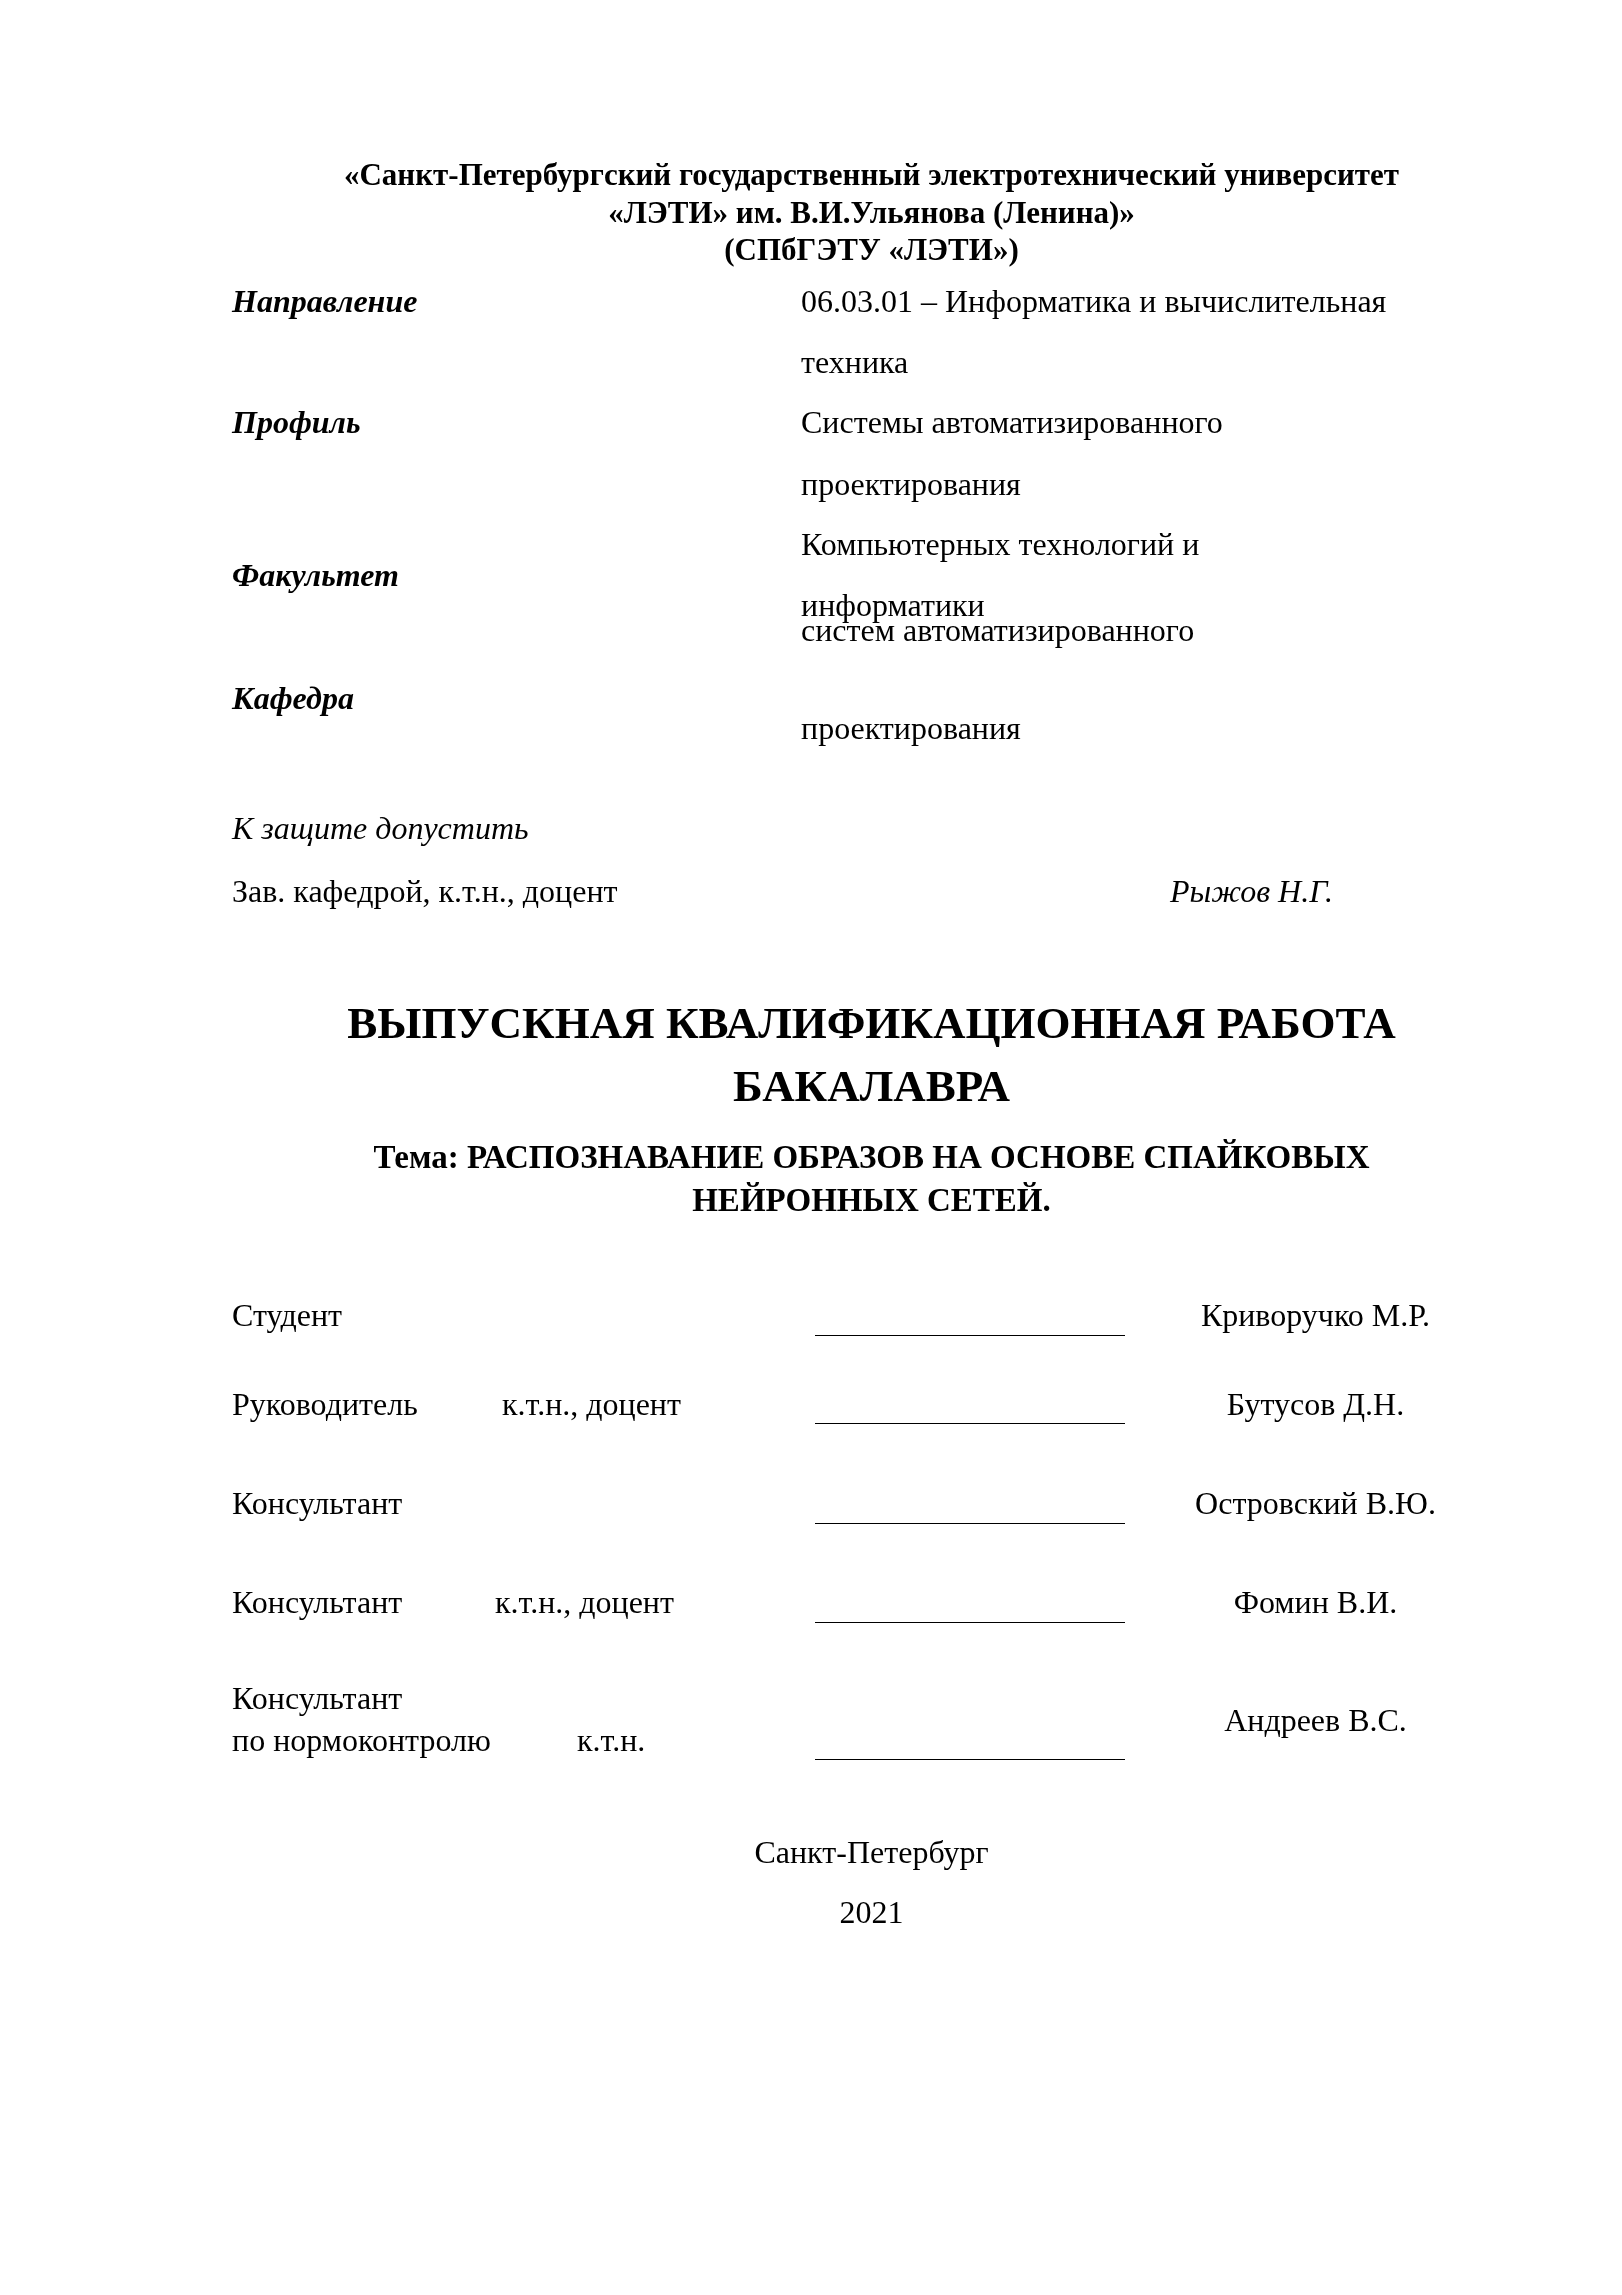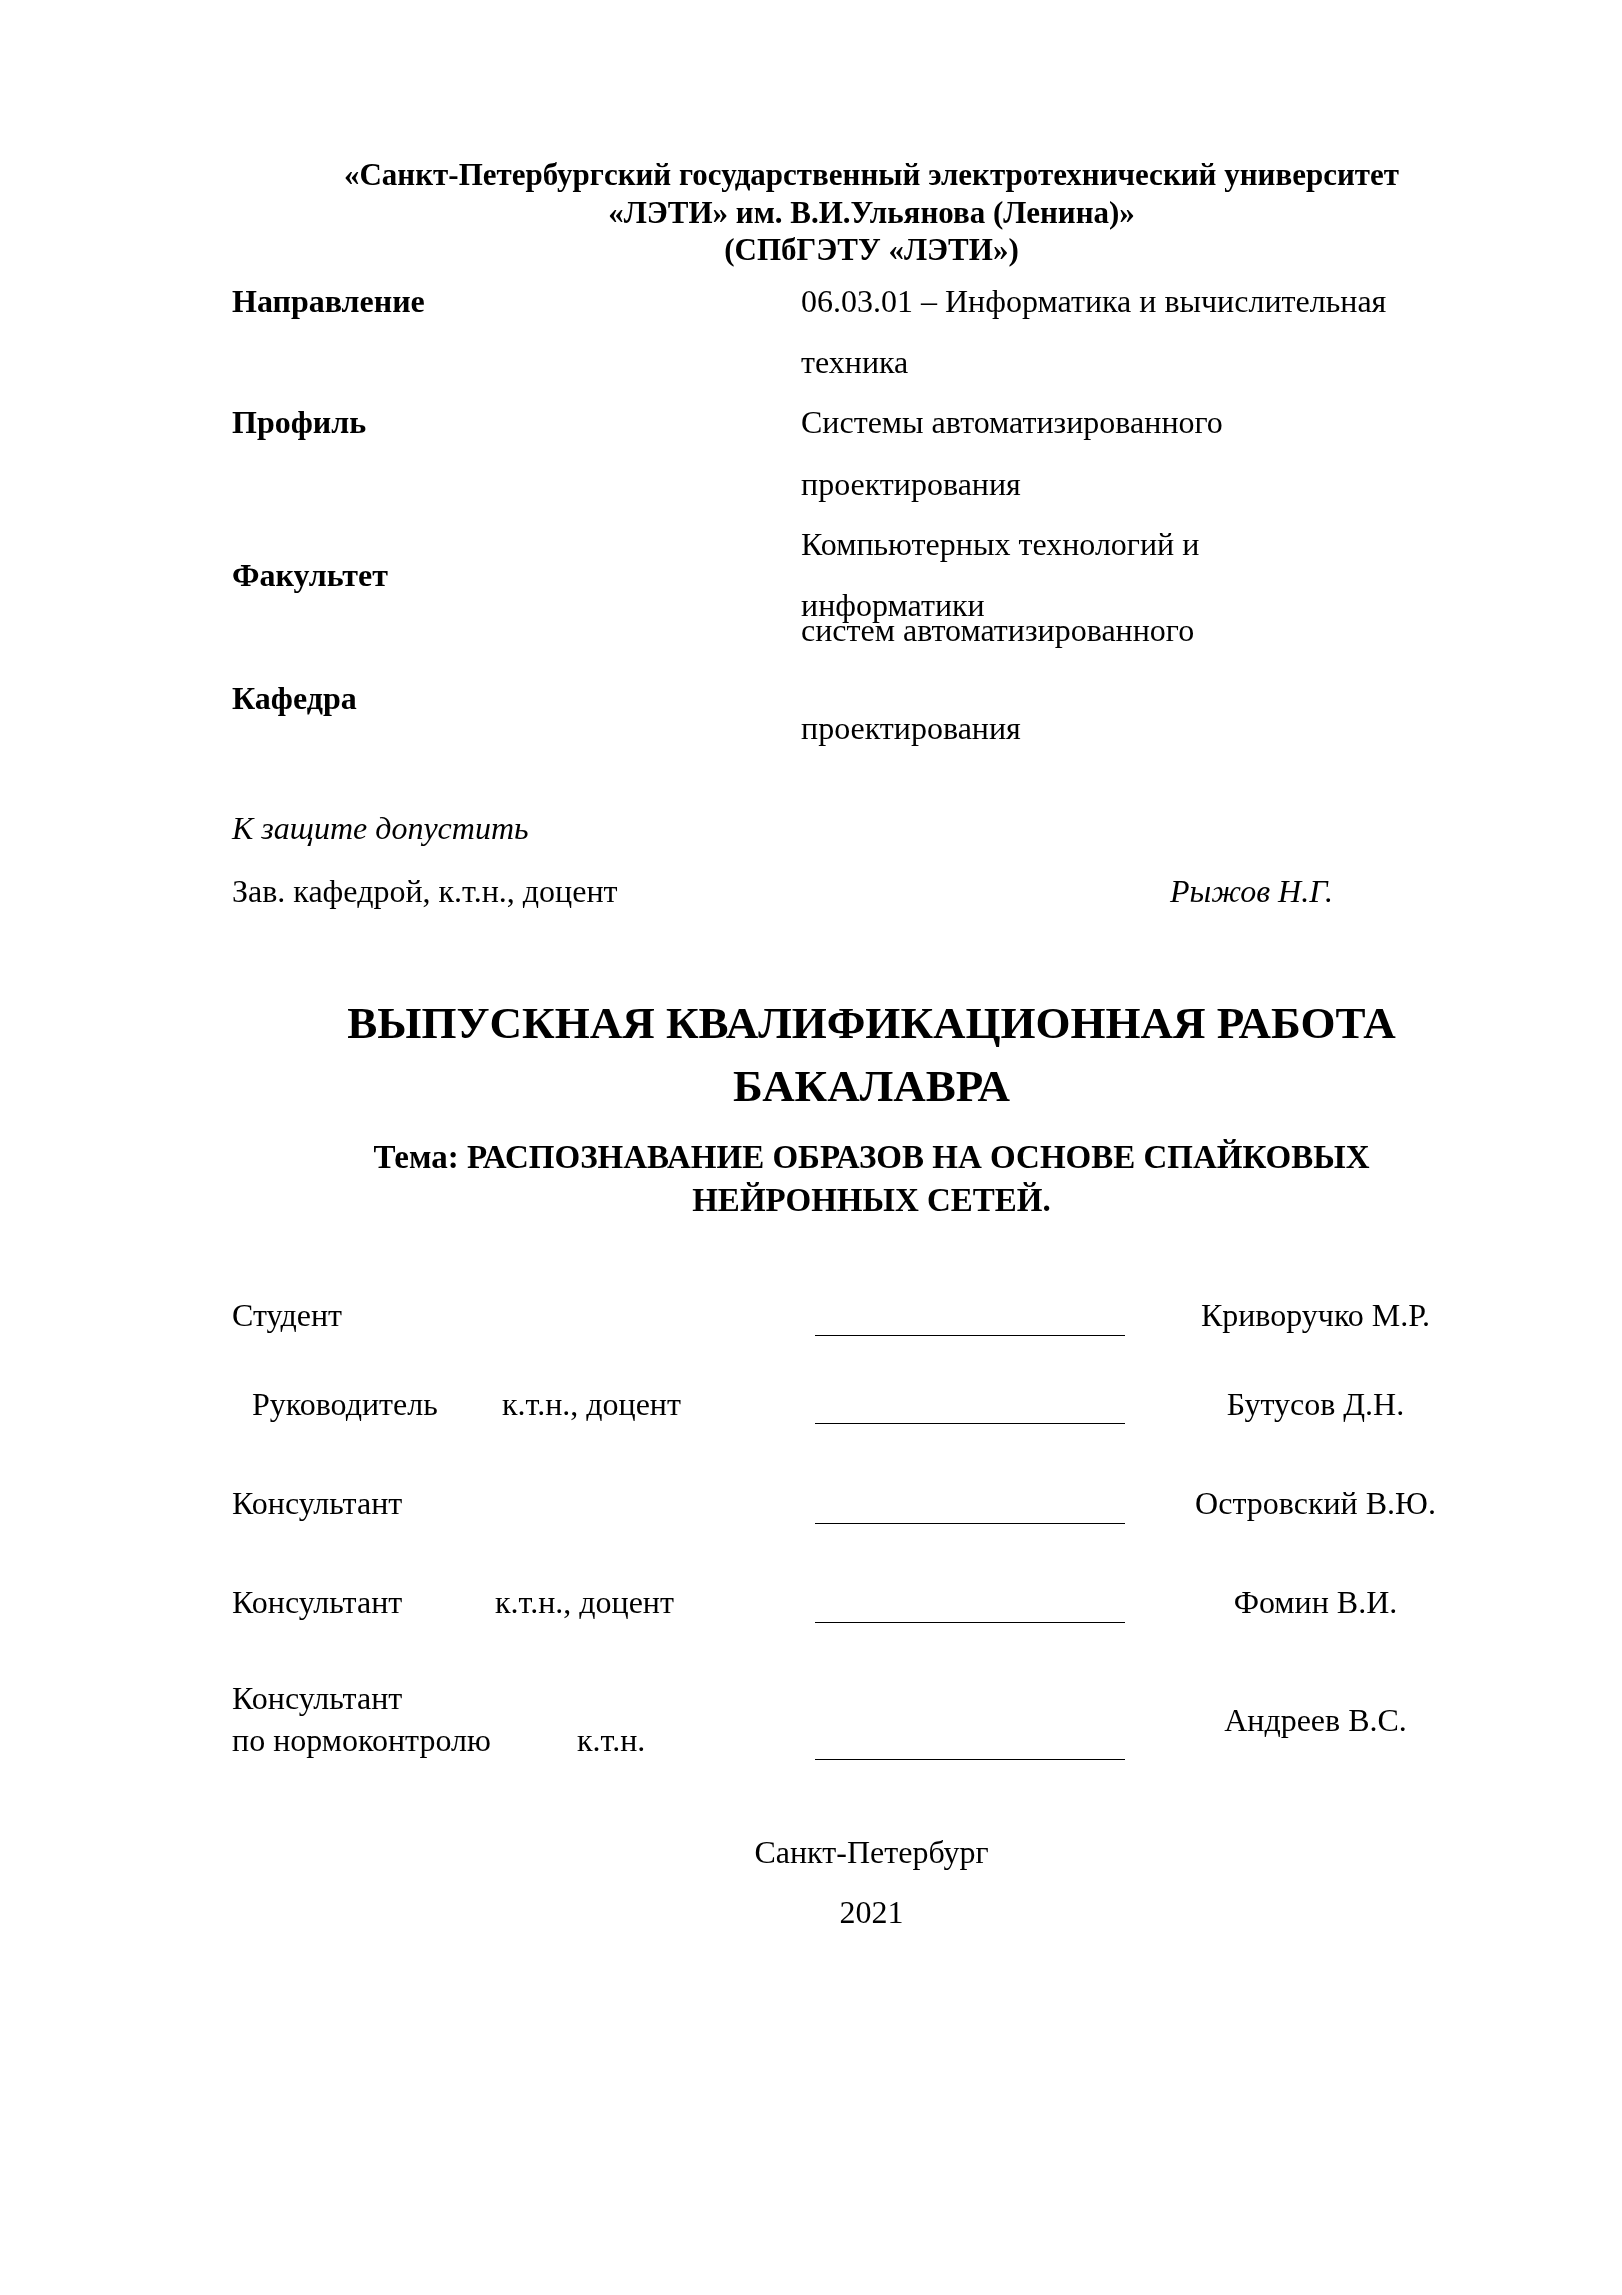--- a/index.html
+++ b/index.html
@@ -1,20 +1,20 @@
 <!DOCTYPE html>
 <html style="font-size:12.6px"><head>
 <meta charset="utf-8">
 <style>
   html, body { margin:0; padding:0; background:#ffffff; }
   body { width:1623px; height:2295px; position:relative; overflow:hidden;
          font-family:"Liberation Serif", serif; color:#000; }
   .abs { position:absolute; white-space:nowrap; }
   .hdr { left:0; width:1743px; text-align:center; font-weight:bold; font-size:31px; line-height:36px; }
-  .lbl { left:232px; font-weight:bold; font-size:32px; }
+  .lbl { left:232px; font-weight:bold; font-size:32px;font-style:italic; }
   .val { left:801px; font-size:32px; }
   .body { font-size:32px; }
   .title { left:0; width:1743px; text-align:center; font-weight:bold; font-size:45px; line-height:52px; }
   .theme { left:0; width:1743px; text-align:center; font-weight:bold; font-size:33px; line-height:41px; }
   .sigline { position:absolute; left:815px; width:310px; height:0; border-top:1.6px solid #000; }
   .signame { position:absolute; left:1127px; width:377px; text-align:center; font-size:32px; white-space:nowrap; }
   .center { left:0; width:1743px; text-align:center; font-size:32px; }
 </style>
 </head>
 <body>
@@ -52,21 +52,21 @@
 
 <div>
 
   <div>
     <div class="abs body" style="left:232px; top:1297px;">Студент</div>
     <div class="sigline" style="top:1335px"></div>
     <div class="signame" style="top:1297px">Криворучко М.Р.</div>
   </div>
 
   <div>
-    <div class="abs body" style="left:232px; top:1386px;margin-left:20px;">Руководитель</div>
+    <div class="abs body" style="left:232px; top:1386px;">Руководитель</div>
     <div class="abs body" style="left:502px; top:1386px;">к.т.н., доцент</div>
     <div class="sigline" style="top:1423px"></div>
     <div class="signame" style="top:1386px">Бутусов Д.Н.</div>
   </div>
 
   <div>
     <div class="abs body" style="left:232px; top:1485px;">Консультант</div>
     <div class="sigline" style="top:1523px"></div>
     <div class="signame" style="top:1485px">Островский В.Ю.</div>
   </div>

